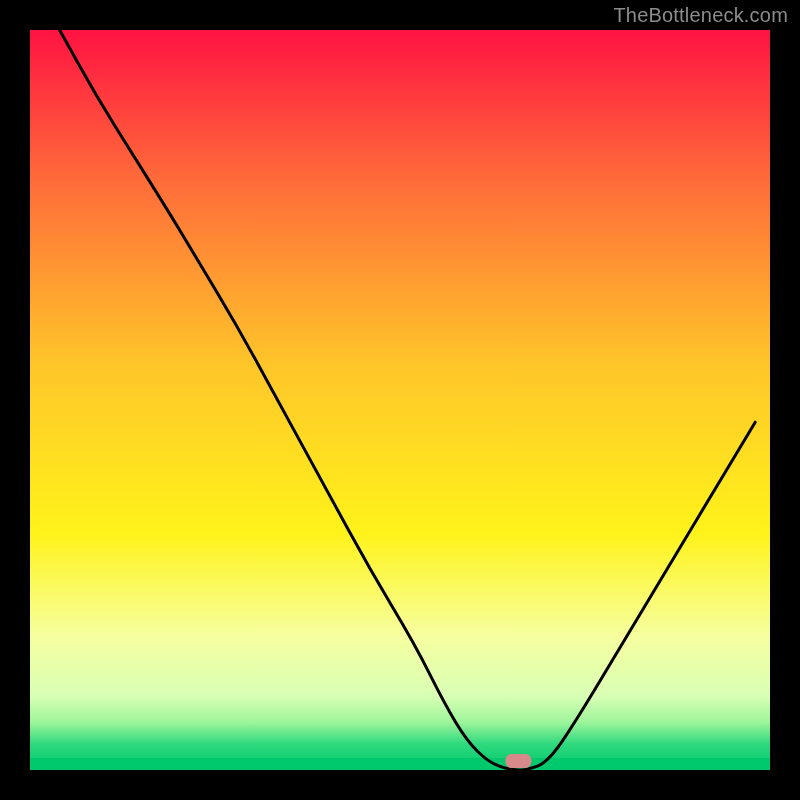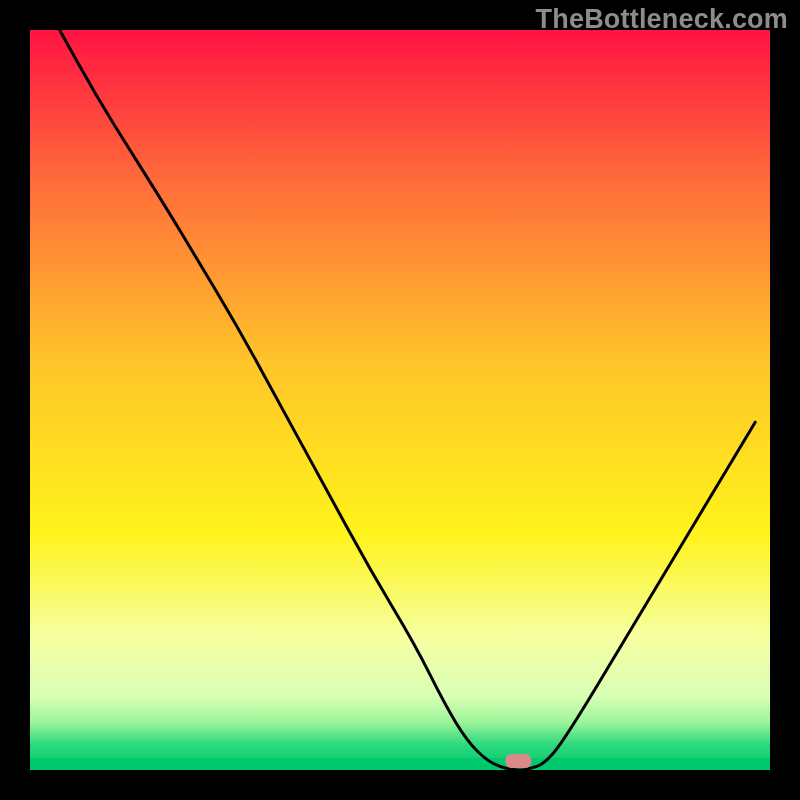--- a/index.html
+++ b/index.html
@@ -18,22 +18,22 @@
   svg {
     position: absolute;
     top: 0;
     left: 0;
   }
   .watermark {
     position: absolute;
     top: 4px;
     right: 12px;
     font-family: Arial, Helvetica, sans-serif;
-    font-size: 27px;
-    font-weight: 700;
+    font-size: 20px;
+    font-weight: 400;
     color: #8c8c8c;
     letter-spacing: 0.2px;
     pointer-events: none;
   }
 </style>
 </head>
 <body>
 
 <div class="stage">
 

